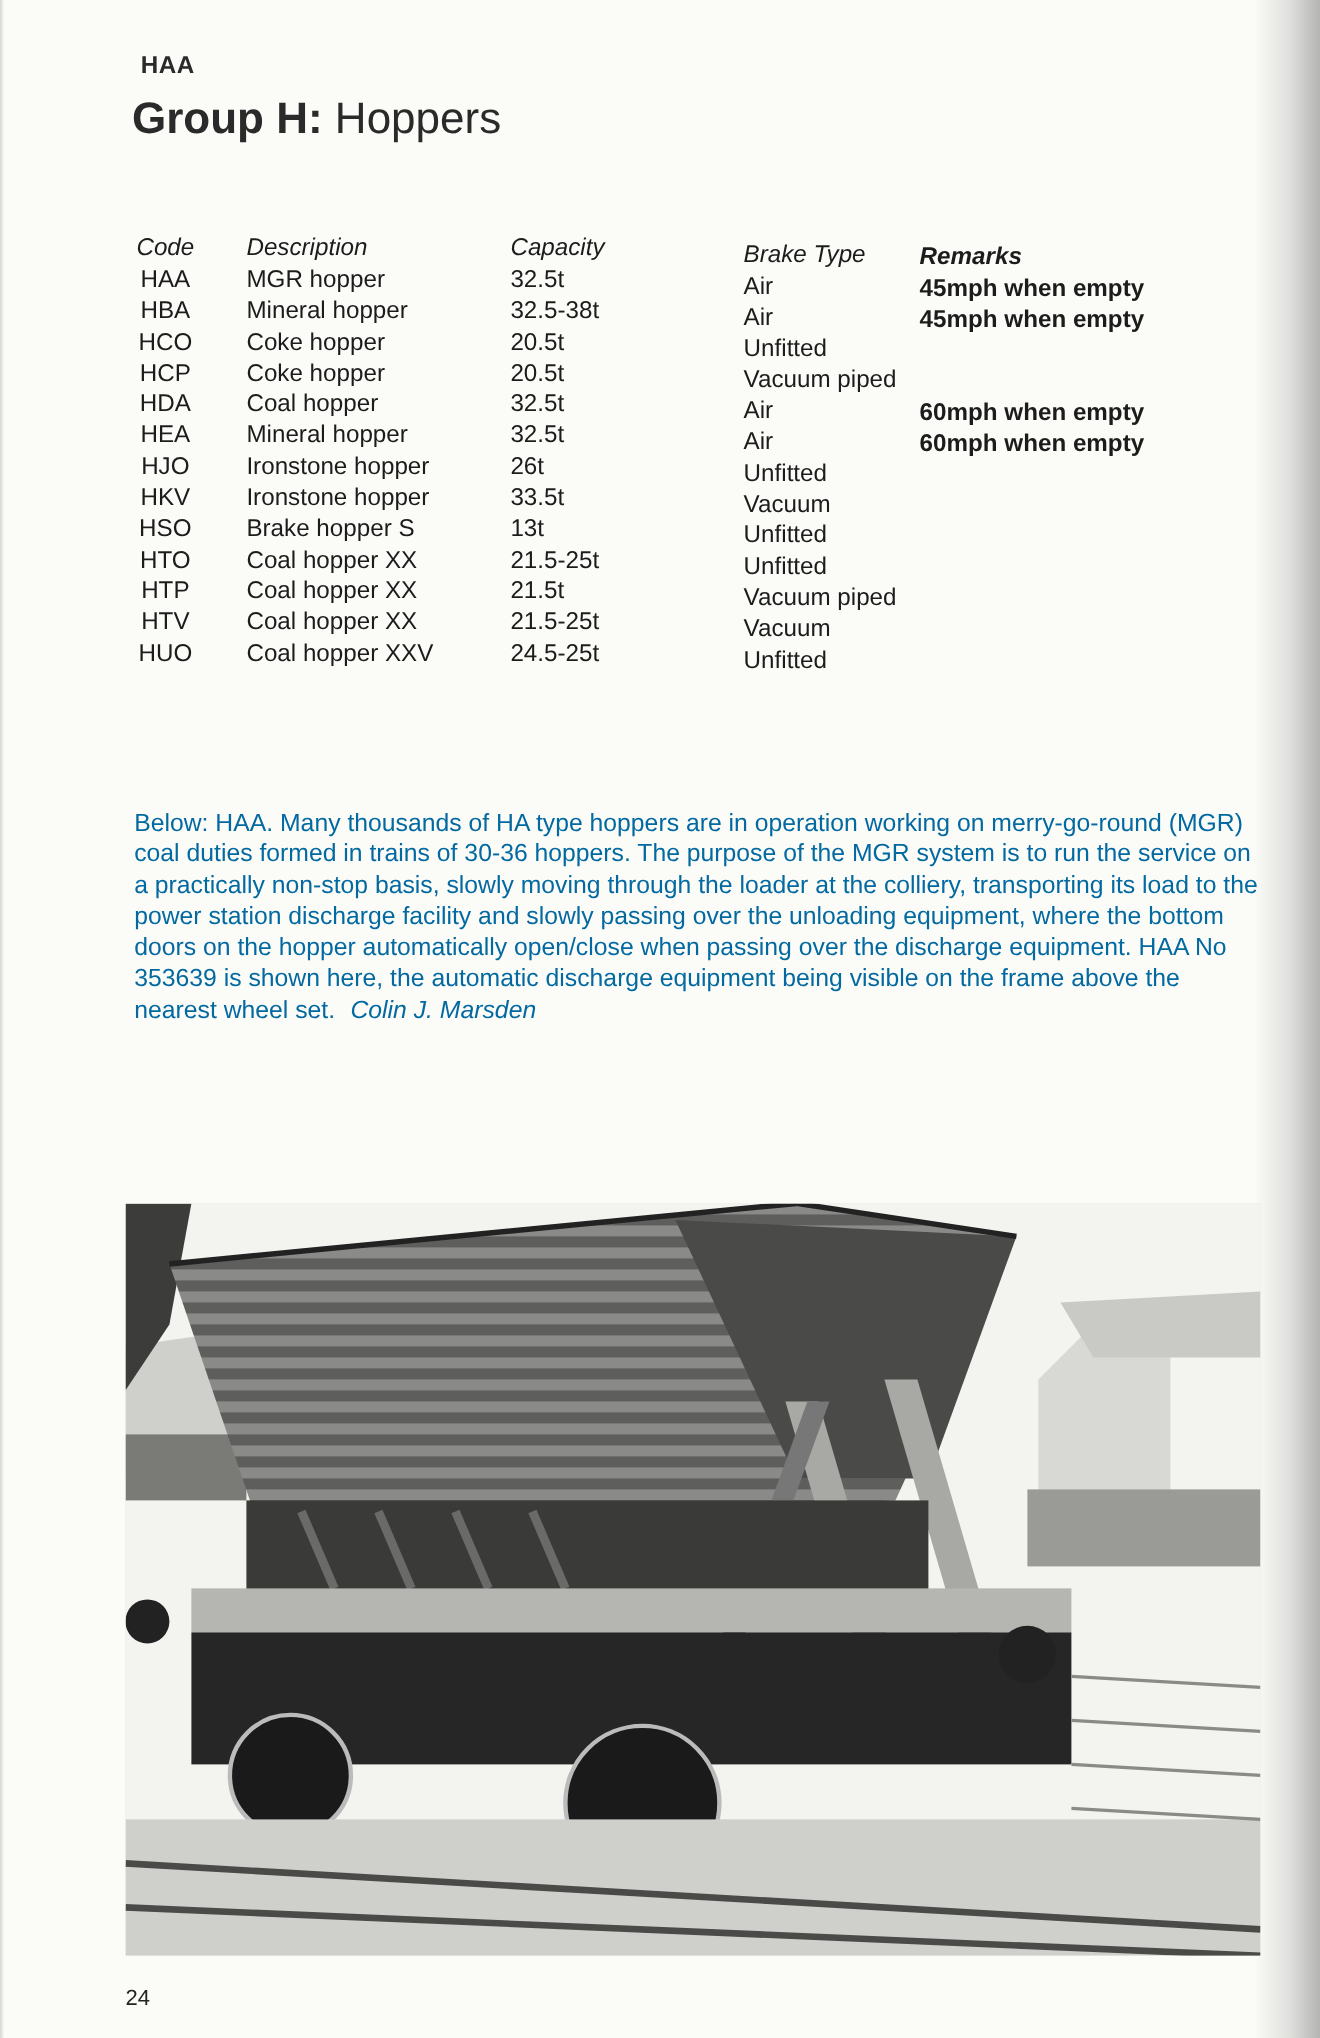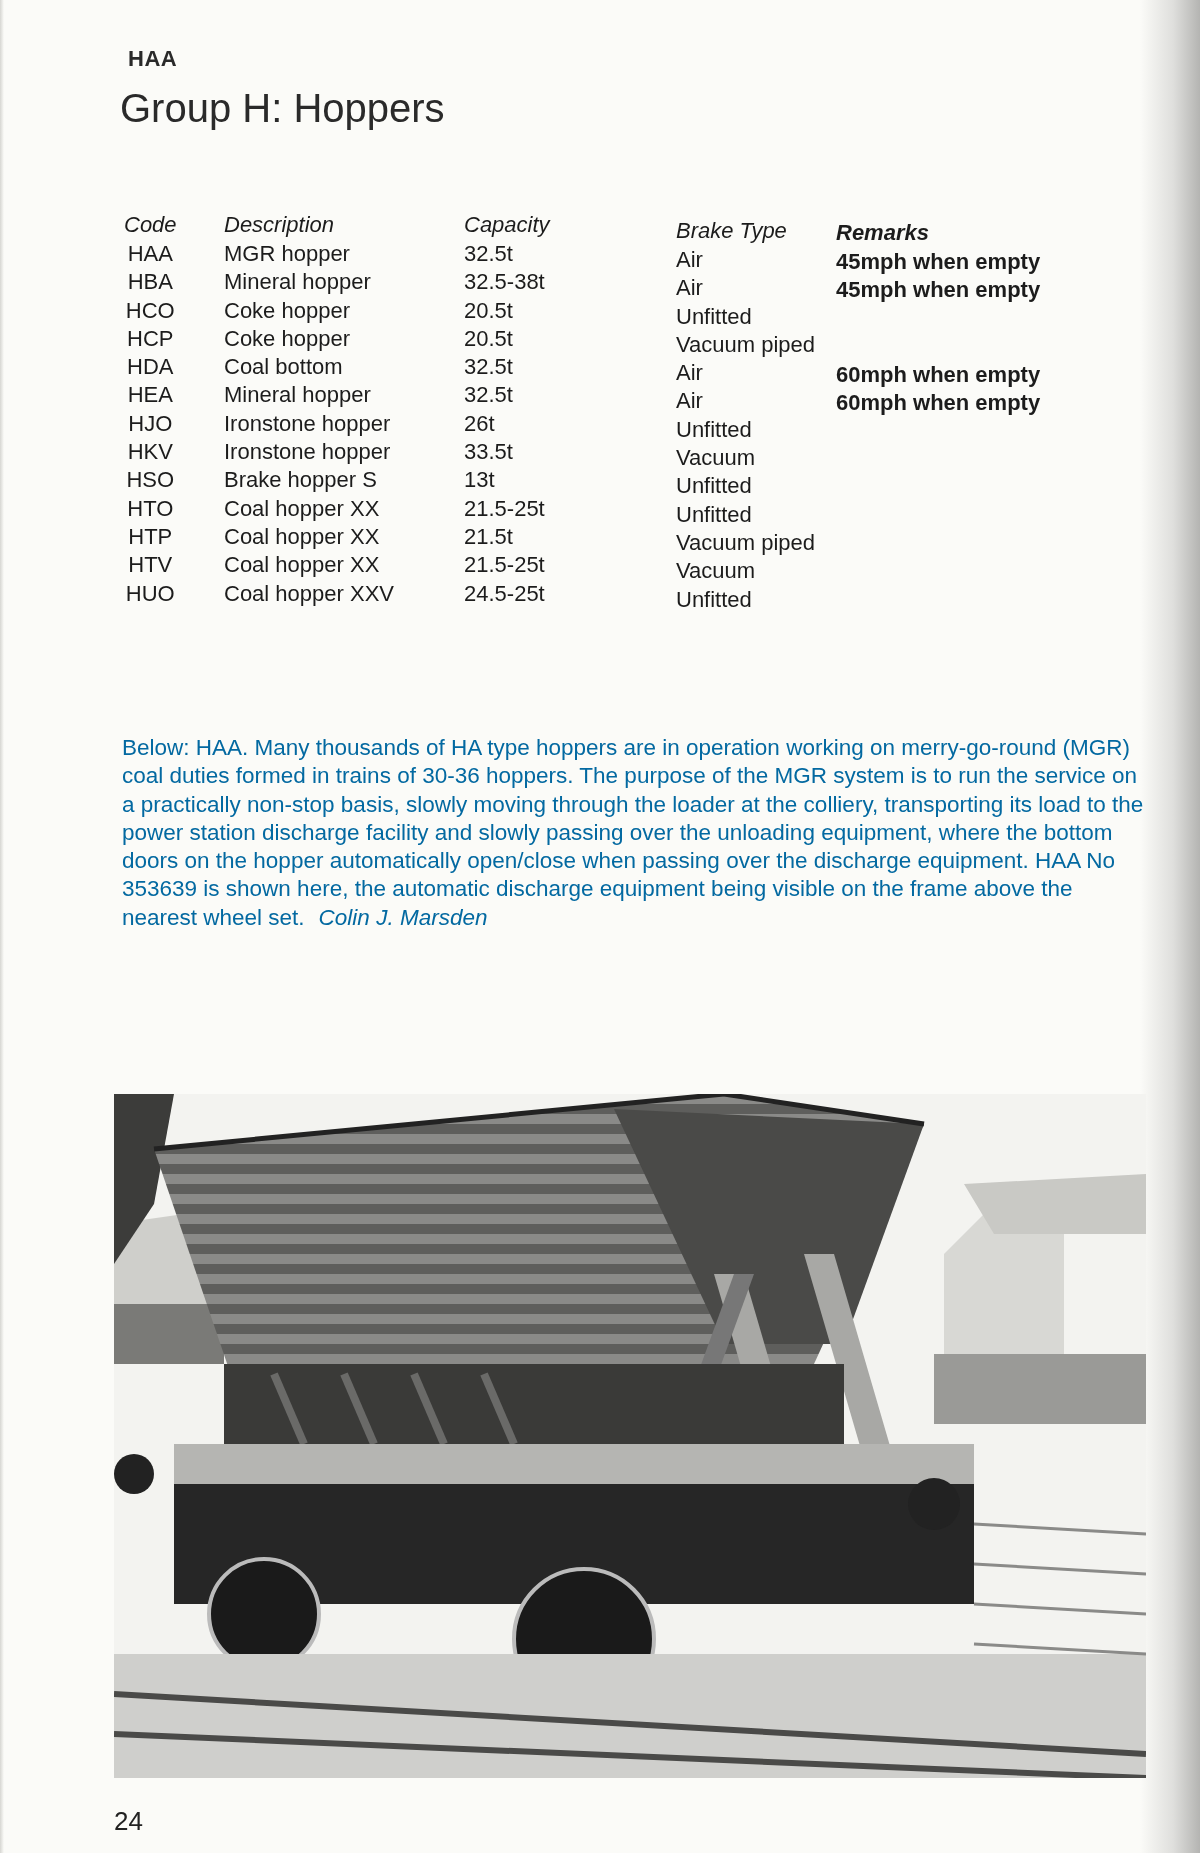--- a/index.html
+++ b/index.html
@@ -18,21 +18,21 @@
     background: linear-gradient(to right, #d6d6d2, rgba(255,255,255,0));
   }
   .running-head {
     position: absolute; left: 128px; top: 46px;
     font-weight: bold; font-size: 22px; letter-spacing: 0.5px; color: #2a2a2a;
   }
   .section-title {
     position: absolute; left: 120px; top: 86px; font-size: 40px; color: #2a2a2a;
     white-space: nowrap;
   }
-  .section-title .bold { font-weight: normal; }
+  .section-title .bold { font-weight: bold; }
   .section-title .light { font-weight: normal; }
 
   .wagon-table { position: absolute; left: 124px; top: 210px; }
   .col { position: absolute; top: 0; white-space: nowrap; }
   .col .hdr { font-style: italic; font-size: 22px; height: 30px; line-height: 30px; }
   .col .cell { font-size: 22px; height: 28.3px; line-height: 28.3px; }
   .col-code { left: 0; text-align: center; }
   .col-desc { left: 100px; }
   .col-cap { left: 340px; }
   .col-brake { left: 508px; top: 6px; margin-left: 44px; }
@@ -45,21 +45,21 @@
   }
   .caption .credit { font-style: italic; margin-left: 14px; }
 
   .photo {
     position: absolute; left: 114px; top: 1094px; width: 1032px; height: 684px;
     overflow: hidden; background: #e9e9e6;
   }
   .photo svg { display: block; }
 
   .page-number {
-    position: absolute; left: 114px; top: 1806px; font-size: 26px; color: #222;
+    position: absolute; left: 114px; top: 1806px; font-size: 20px; color: #222;
   }
 </style>
 </head>
 <body>
 
 <div class="left-edge"></div>
 <div class="edge-shadow"></div>
 
 <div class="running-head">HAA</div>
 
@@ -84,21 +84,21 @@
         <div class="cell">HUO</div>
       </div>
   </div>
   <div class="col col-desc">
     <div class="hdr">Description</div>
     <div class="cells">
         <div class="cell">MGR hopper</div>
         <div class="cell">Mineral hopper</div>
         <div class="cell">Coke hopper</div>
         <div class="cell">Coke hopper</div>
-        <div class="cell">Coal bottom</div>
+        <div class="cell">Coal hopper</div>
         <div class="cell">Mineral hopper</div>
         <div class="cell">Ironstone hopper</div>
         <div class="cell">Ironstone hopper</div>
         <div class="cell">Brake hopper S</div>
         <div class="cell">Coal hopper XX</div>
         <div class="cell">Coal hopper XX</div>
         <div class="cell">Coal hopper XX</div>
         <div class="cell">Coal hopper XXV</div>
       </div>
   </div>

